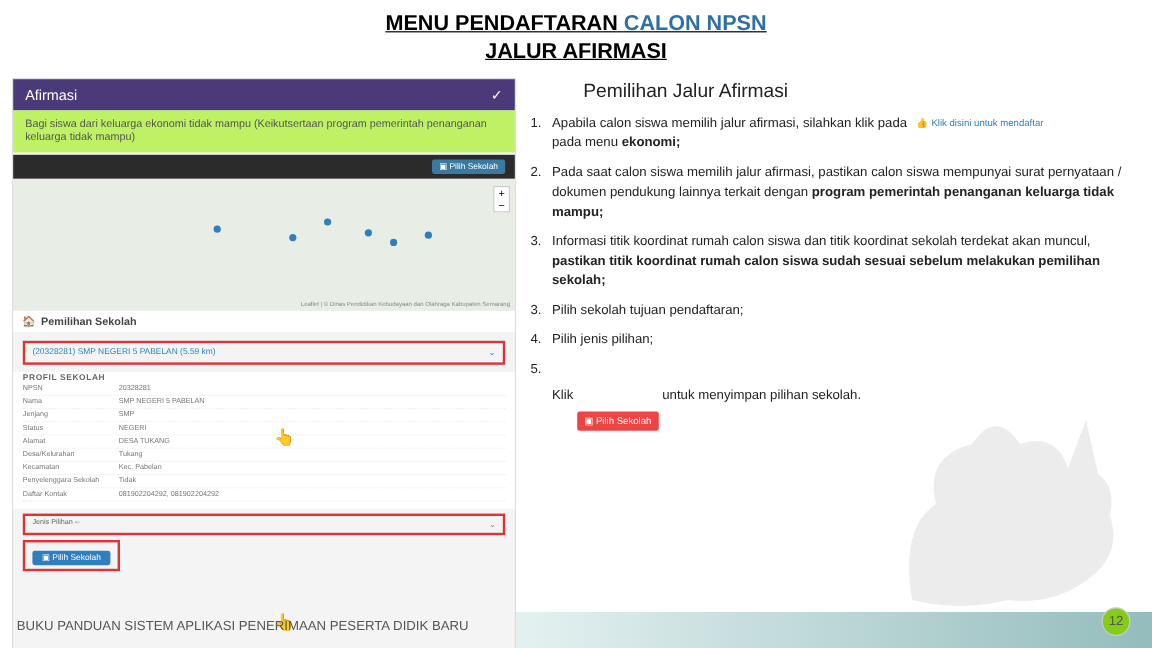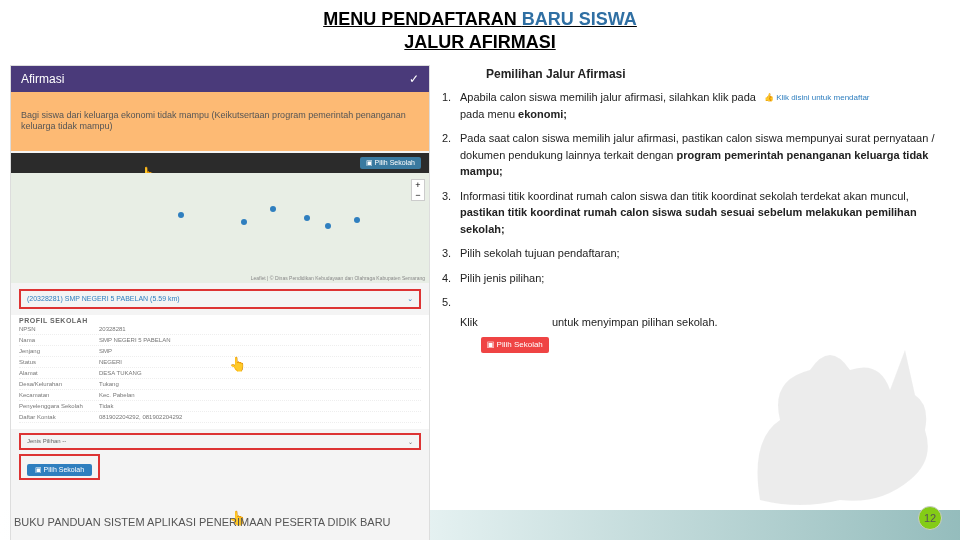--- a/index.html
+++ b/index.html
@@ -3,21 +3,21 @@
 <meta charset="utf-8">
 <style>
   * { box-sizing: border-box; margin: 0; padding: 0; }
   body { width: 960px; height: 540px; font-family: Arial, sans-serif; background: #fff; position: relative; overflow: hidden; }
   .title { text-align: center; font-weight: bold; font-size: 18px; text-decoration: underline; margin-top: 8px; line-height: 1.3; }
   .title-line1 span.c { color: #2f6fa3; }
   .content { display: flex; gap: 12px; margin-top: 10px; padding: 0 10px; }
   .screenshot { width: 420px; height: 484px; position: relative; border: 1px solid #ddd; background: #f4f4f4; }
   .ss-header { background: #4a3a7a; color: #fff; padding: 6px 10px; font-size: 12px; display: flex; justify-content: space-between; align-items: center; }
   .ss-header .check { color: #fff; }
-  .ss-sub { background: #fdba74; padding: 18px 10px; font-size: 9px; color: #555; line-height: 1.3; }
+  .ss-sub { background: #bef264; padding: 6px 10px; font-size: 9px; color: #555; line-height: 1.3; }
   .ss-register { margin: 4px 10px; padding: 3px 6px; border: 2px solid #d33; display: inline-block; font-size: 9px; color: #2f7fbf; }
   .ss-register .icon { color: #2f7fbf; }
   .cursor1 { position: absolute; left: 128px; top: 100px; font-size: 14px; }
   .darkbar { background: #2b2b2b; height: 20px; margin-top: 2px; display: flex; justify-content: flex-end; align-items: center; padding-right: 8px; }
   .darkbar .pill { background: #3a7aa0; color: #fff; font-size: 7px; padding: 2px 6px; border-radius: 2px; }
   .map { height: 110px; background: #e8eee5; position: relative; }
   .map .marker { position: absolute; width: 6px; height: 6px; background: #2f7fbf; border-radius: 50%; }
   .map .m1 { left: 40%; top: 35%; }
   .map .m2 { left: 55%; top: 42%; }
   .map .m3 { left: 62%; top: 30%; }
@@ -32,37 +32,37 @@
   .cursor2 { position: absolute; left: 218px; top: 290px; font-size: 14px; }
   .profile { background: #fff; padding: 2px 8px 6px; }
   .profile-hdr { font-size: 7px; font-weight: bold; color: #666; letter-spacing: 0.5px; }
   .kv { display: flex; font-size: 6px; color: #777; padding: 2px 0; border-bottom: 1px dotted #eee; }
   .kv .k { width: 80px; }
   .jenis-row { margin: 4px 8px 2px; padding: 3px 6px; border: 2px solid #d33; font-size: 6px; color: #666; display: flex; justify-content: space-between; }
   .cursor3 { position: absolute; left: 218px; top: 444px; font-size: 14px; }
   .pilih-btn { margin: 2px 8px 8px; padding: 2px 6px; border: 2px solid #d33; display: inline-block; }
   .pilih-btn .btn { background: #2f7fbf; color: #fff; font-size: 7px; padding: 2px 8px; border-radius: 2px; display: inline-block; }
   .instructions { flex: 1; font-size: 11px; line-height: 1.5; color: #222; }
-  .instr-hdr { font-weight: bold; font-size: 12px; margin-bottom: 6px; padding-left: 44px; }
+  .instr-hdr { font-weight: normal; font-size: 16px; margin-bottom: 6px; padding-left: 44px; }
   .instr-item { margin-bottom: 8px; padding-left: 18px; position: relative; }
   .instr-item .num { position: absolute; left: 0; }
   .inline-btn { display: inline-block; background: #ef4444; color: #fff; font-size: 8px; padding: 2px 6px; border-radius: 2px; vertical-align: middle; margin-top: 43px; }
   .inline-link { display: inline-block; border: 1px solid #fff; font-size: 8px; padding: 1px 4px; color: #2f7fbf; vertical-align: middle; }
   .footer { position: absolute; bottom: 0; left: 0; right: 0; height: 36px; display: flex; align-items: center; }
   .footer-text { font-size: 11px; color: #555; padding-left: 14px; }
   .page-num { position: absolute; right: 18px; bottom: 10px; width: 24px; height: 24px; border-radius: 50%; background: #84cc16; border: 1px solid #ccc; display: flex; align-items: center; justify-content: center; font-size: 11px; color: #555; }
   .wave { position: absolute; bottom: 0; left: 0; right: 0; height: 30px; background: linear-gradient(90deg, #fff 0%, #d8ecec 40%, #2a7a7a 100%); opacity: 0.5; z-index: -1; }
   .rhino { position: absolute; right: 20px; bottom: 20px; width: 200px; height: 200px; opacity: 0.15; z-index: -2; }
   .rhino svg { width: 100%; height: 100%; }
 </style>
 </head>
 <body>
 
 <div class="title">
-  <span class="title-line1"><span>MENU PENDAFTARAN </span><span class="c">BARU SISWA</span></span><br>
+  <span class="title-line1"><span>MENU PENDAFTARAN </span><span class="c">CALON NPSN</span></span><br>
   <span>JALUR AFIRMASI</span>
 </div>
 
 <div class="content">
   <div class="screenshot">
     <div class="ss-header">
       <span>Afirmasi</span>
       <span class="check">✓</span>
     </div>
     <div class="ss-sub">Bagi siswa dari keluarga ekonomi tidak mampu (Keikutsertaan program pemerintah penanganan keluarga tidak mampu)</div>
@@ -72,20 +72,23 @@
     </div>
     <div class="map">
       <div class="marker m1"></div>
       <div class="marker m2"></div>
       <div class="marker m3"></div>
       <div class="marker m4"></div>
       <div class="marker m5"></div>
       <div class="marker m6"></div>
       <div class="ctrl">+<br>−</div>
       <div class="credit">Leaflet | © Dinas Pendidikan Kebudayaan dan Olahraga Kabupaten Semarang</div>
+    </div>
+    <div class="pem-sekolah">
+      <span class="home">🏠</span><span>Pemilihan Sekolah</span>
     </div>
     <div class="school-row">
       <span>(20328281) SMP NEGERI 5 PABELAN (5.59 km)</span>
         <span>⌄</span>
     </div>
     <span class="cursor2">👆</span>
     <div class="profile">
       <div class="profile-hdr">PROFIL SEKOLAH</div>
       <div class="kv">
           <span class="k">NPSN</span>

